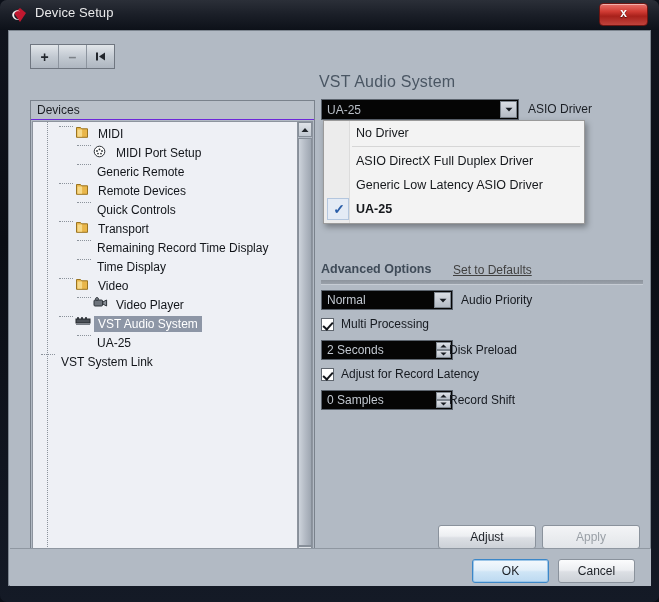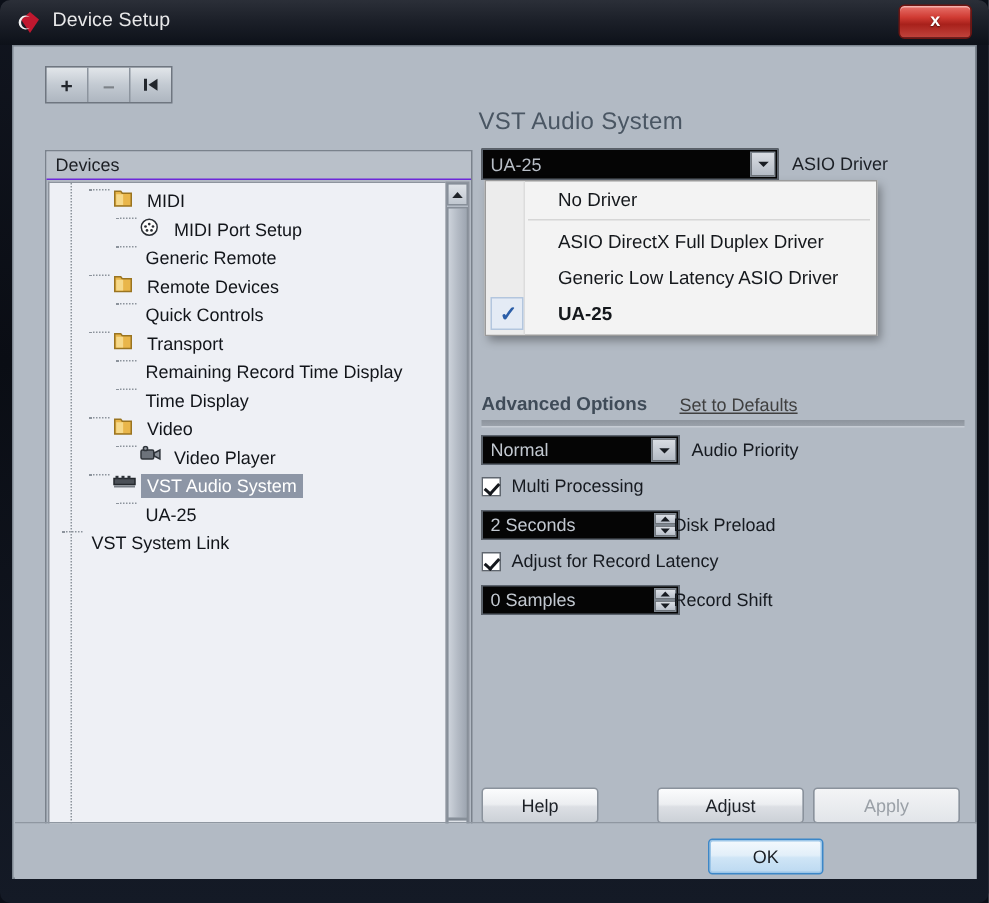--- a/index.html
+++ b/index.html
@@ -212,21 +212,21 @@
   }
   #driver-popup .gutter {
     position: absolute; left: 0; top: 0;
     width: 25px; height: 100%;
     background: #ececec;
     border-right: 1px solid #dcdcdc;
   }
   .popup-item {
     position: relative;
     height: 24px;
-    padding-left: 48px;
+    padding-left: 32px;
     font-size: 12.5px;
     color: #15181c;
     line-height: 24px;
     white-space: nowrap;
     cursor: pointer;
   }
   .popup-sep {
     position: relative;
     margin: 1px 4px 2px 28px;
     height: 1px;
@@ -601,23 +601,23 @@
           </div>
         <div>
             <svg width="7" height="4" viewBox="0 0 7 4">
               <path d="M3.5 3.6 L0.4 0.4 L6.6 0.4 Z" fill="#181c22"></path>
             </svg>
           </div>
       </span>
     </div>
     <div class="field-label" style="left:440px; top:362px;">Record Shift</div>
 
-    <div class="btn" style="left:312px; top:494px; width:78px;">Help</div>
     <div class="btn" style="left:429px; top:494px; width:98px;">Adjust</div>
     <div class="btn disabled" style="left:533px; top:494px; width:98px;">Apply</div>
 
     <div id="footer-sep"></div>
     <div id="footer-bar">
       <div class="btn default" style="left:462px; top:10px; width:77px;">OK</div>
+      <div class="btn" style="left:548px; top:10px; width:77px;">Cancel</div>
     </div>
 
   </div>
 </div>
 
 </body></html>

